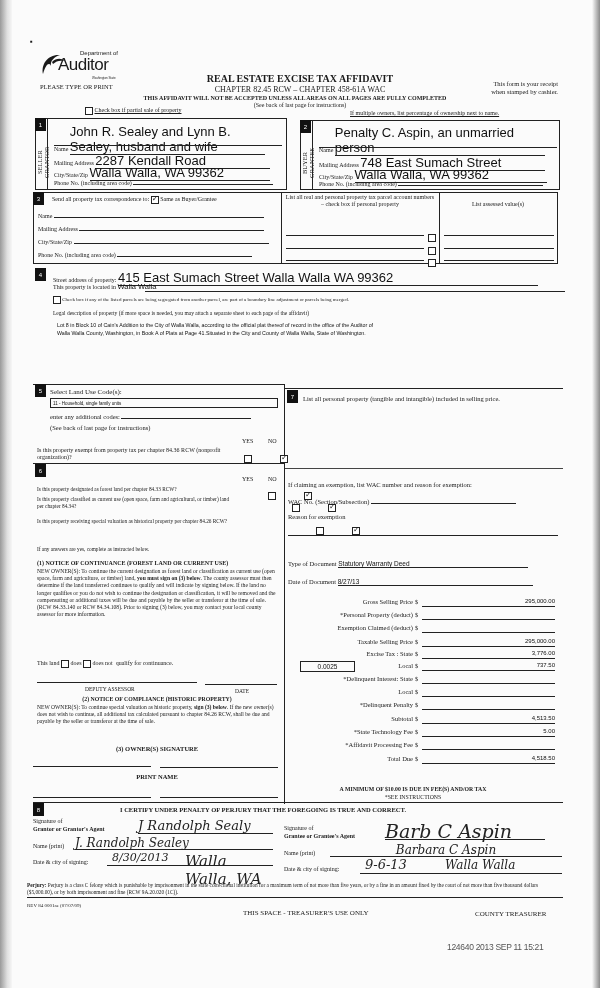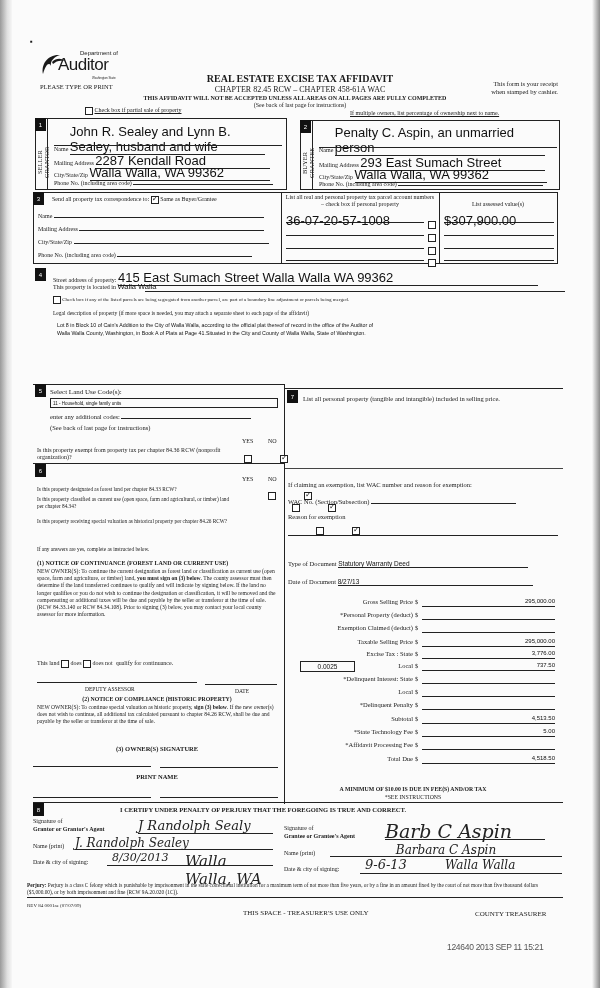--- a/index.html
+++ b/index.html
@@ -92,21 +92,21 @@
     <span>BUYER</span> <span>GRANTEE</span>
   </div>
   <div class="abs" style="left:11px;top:0;width:1px;height:68px;background:#222;"></div>
   <div class="abs t6" style="left:18px;top:4px;width:238px;">
     <span>Name</span>
     <span class="fill line" style="display:inline-block;width:210px;">Penalty C. Aspin, an unmarried person</span>
   </div>
   <div class="abs line" style="left:18px;top:26px;width:238px;"></div>
   <div class="abs t6" style="left:18px;top:34px;width:238px;">
     <span>Mailing Address</span>
-    <span class="fill line" style="display:inline-block;width:185px;">293 East Sumach Street</span>
+    <span class="fill line" style="display:inline-block;width:185px;">748 East Sumach Street</span>
   </div>
   <div class="abs t6" style="left:18px;top:46px;width:238px;">
     <span>City/State/Zip</span>
     <span class="fill line" style="display:inline-block;width:192px;">Walla Walla, WA 99362</span>
   </div>
   <div class="abs t6" style="left:18px;top:57px;width:238px;">
     <span>Phone No. (including area code)</span>
     <span class="fill line" style="display:inline-block;width:145px;height:8px;"></span>
   </div>
 </div>
@@ -132,25 +132,20 @@
     <span class="line" style="display:inline-block;width:195px;height:7px;"></span>
   </div>
   <div class="abs t6" style="left:4px;top:57px;width:240px;">
     <span>Phone No. (including area code)</span>
     <span class="line" style="display:inline-block;width:135px;height:7px;"></span>
   </div>
   <div class="abs" style="left:247px;top:0;width:1px;height:70px;background:#222;"></div>
   <div class="abs t6 center" style="left:250px;top:1px;width:152px;line-height:7px;">List all real and personal property tax parcel account numbers – check box if personal property</div>
   <div class="abs" style="left:405px;top:0;width:1px;height:70px;background:#222;"></div>
   <div class="abs t6 center" style="left:408px;top:8px;width:112px;">List assessed value(s)</div>
-  <div class="abs" style="left:252px;top:20px;width:270px;height:11px;">
-    <span class="fill line abs" style="left:0;top:0;width:138px;height:10px;">36-07-20-57-1008</span>
-    <span class="chk abs" style="left:142px;top:2px;"></span>
-    <span class="fill line abs" style="left:158px;top:0;width:110px;height:10px;">$307,900.00</span>
-  </div>
   <div class="abs" style="left:252px;top:33px;width:270px;height:11px;">
     <span class="fill line abs" style="left:0;top:0;width:138px;height:10px;"></span>
     <span class="chk abs" style="left:142px;top:2px;"></span>
     <span class="fill line abs" style="left:158px;top:0;width:110px;height:10px;"></span>
   </div>
   <div class="abs" style="left:252px;top:46px;width:270px;height:11px;">
     <span class="fill line abs" style="left:0;top:0;width:138px;height:10px;"></span>
     <span class="chk abs" style="left:142px;top:2px;"></span>
     <span class="fill line abs" style="left:158px;top:0;width:110px;height:10px;"></span>
   </div>

